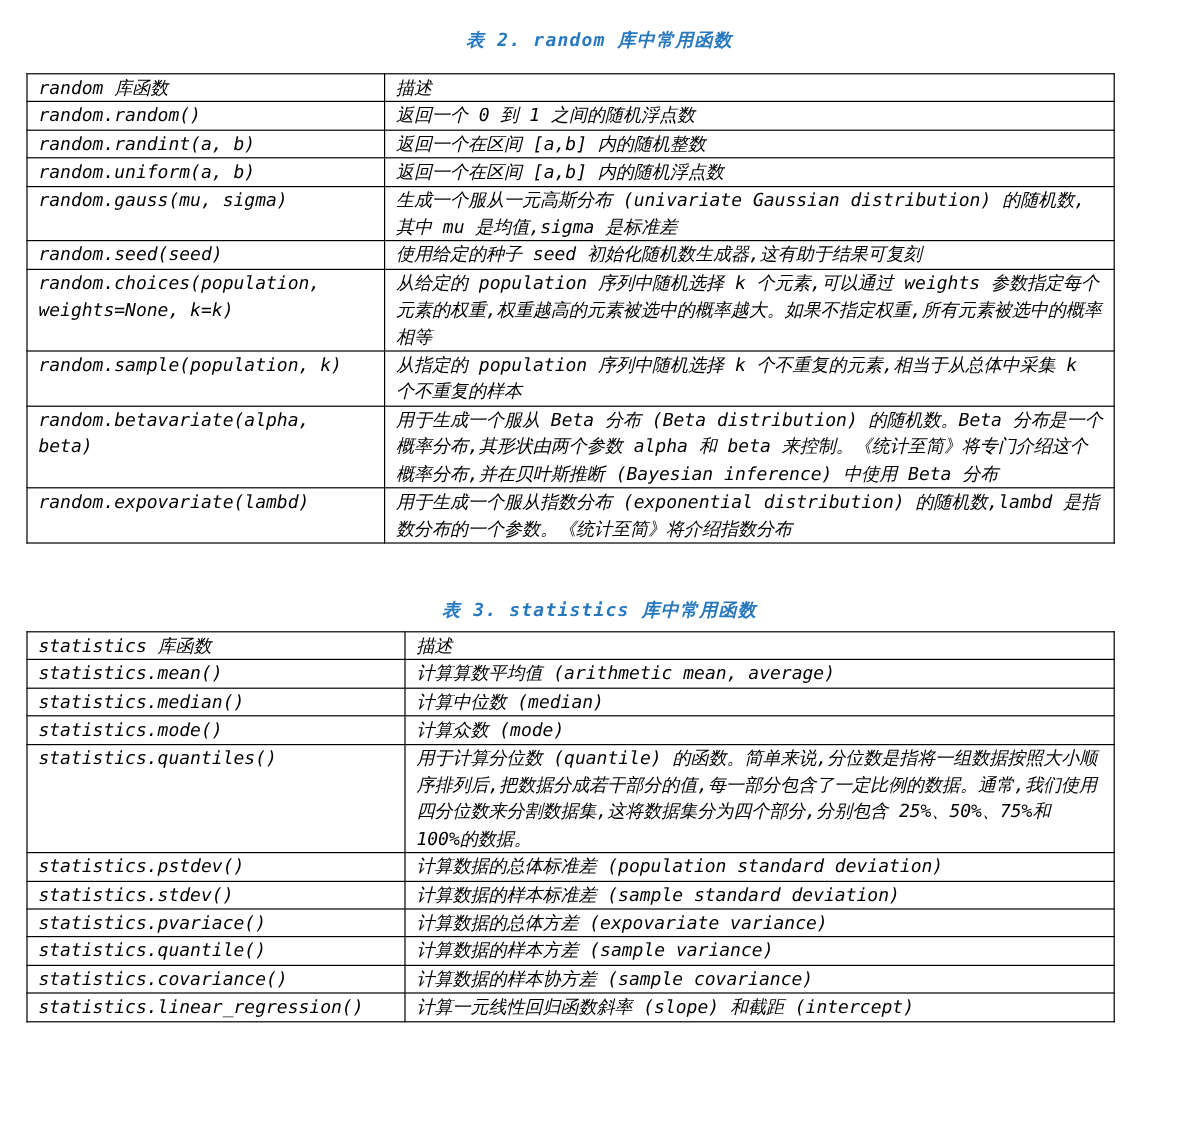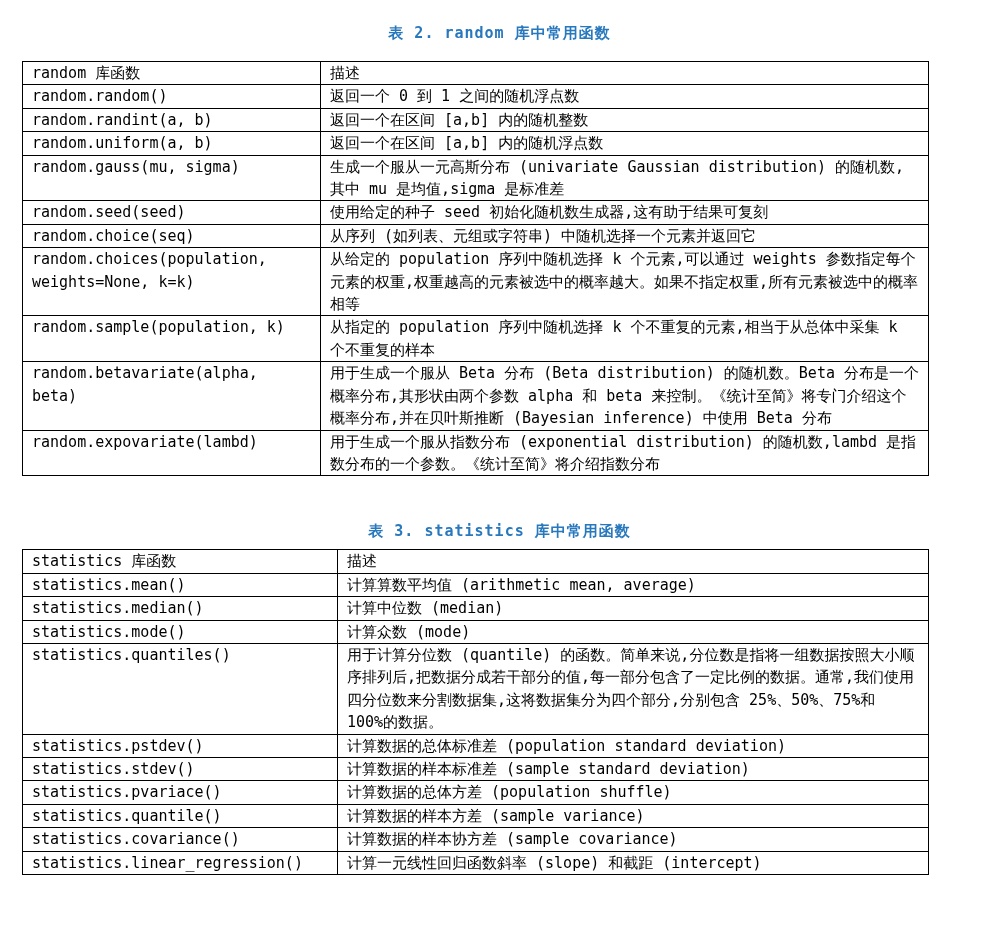--- a/index.html
+++ b/index.html
@@ -6,21 +6,21 @@
   * { box-sizing: border-box; }
   html, body { margin: 0; padding: 0; }
   body {
     width: 999px; height: 951px;
     background: var(--bg);
     color: var(--text-color);
     font-family: "DejaVu Sans Mono", "Liberation Mono", monospace;
     font-size: 15px;
     overflow: hidden;
   }
-  .page { padding-top: 24px; }
+  .page { padding-top: 24px; font-style: italic; }
   .tbl-title {
     text-align: center;
     color: var(--title-color);
     font-size: 15px;
     font-weight: bold;
     letter-spacing: 1px;
     margin: 0 0 19px 0;
     line-height: 18px;
   }
   .tbl-title.second { margin-top: 0; margin-bottom: 9px; }
@@ -74,24 +74,20 @@
           </tr>
           <tr>
             <td>random.gauss(mu, sigma)</td>
             <td>生成一个服从一元高斯分布 (univariate Gaussian distribution) 的随机数,其中 mu 是均值,sigma 是标准差</td>
           </tr>
           <tr>
             <td>random.seed(seed)</td>
             <td>使用给定的种子 seed 初始化随机数生成器,这有助于结果可复刻</td>
           </tr>
           <tr>
-            <td>random.choice(seq)</td>
-            <td>从序列 (如列表、元组或字符串) 中随机选择一个元素并返回它</td>
-          </tr>
-          <tr>
             <td>random.choices(population,
 weights=None, k=k)</td>
             <td>从给定的 population 序列中随机选择 k 个元素,可以通过 weights 参数指定每个元素的权重,权重越高的元素被选中的概率越大。如果不指定权重,所有元素被选中的概率相等</td>
           </tr>
           <tr>
             <td>random.sample(population, k)</td>
             <td>从指定的 population 序列中随机选择 k 个不重复的元素,相当于从总体中采集 k 个不重复的样本</td>
           </tr>
           <tr>
             <td>random.betavariate(alpha,
@@ -139,21 +135,21 @@
           <tr>
             <td>statistics.pstdev()</td>
             <td>计算数据的总体标准差 (population standard deviation)</td>
           </tr>
           <tr>
             <td>statistics.stdev()</td>
             <td>计算数据的样本标准差 (sample standard deviation)</td>
           </tr>
           <tr>
             <td>statistics.pvariace()</td>
-            <td>计算数据的总体方差 (population shuffle)</td>
+            <td>计算数据的总体方差 (expovariate variance)</td>
           </tr>
           <tr>
             <td>statistics.quantile()</td>
             <td>计算数据的样本方差 (sample variance)</td>
           </tr>
           <tr>
             <td>statistics.covariance()</td>
             <td>计算数据的样本协方差 (sample covariance)</td>
           </tr>
           <tr>

